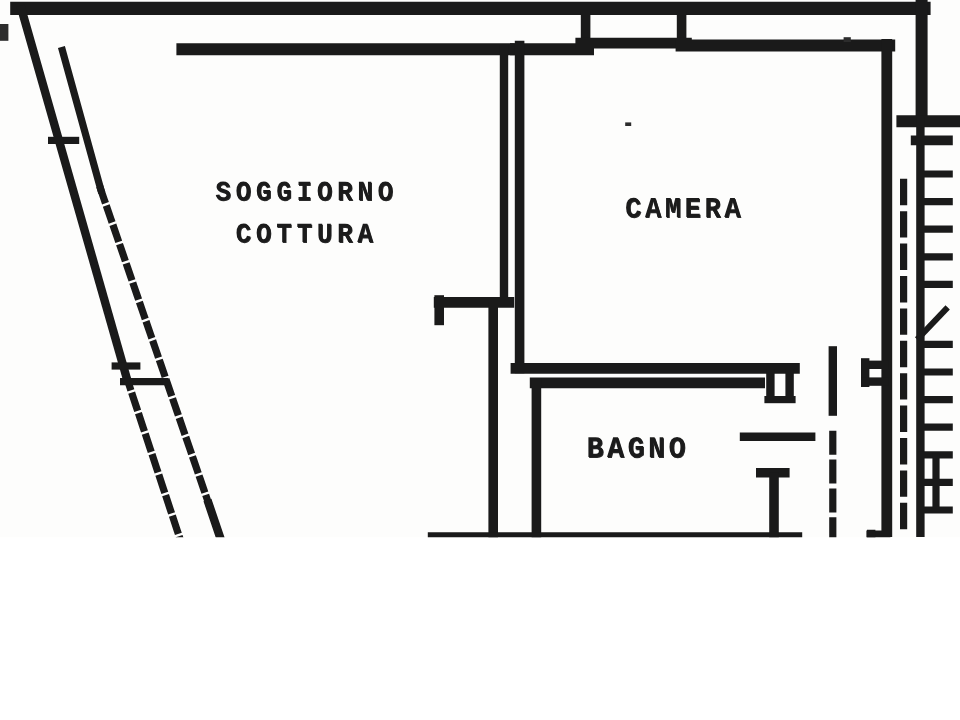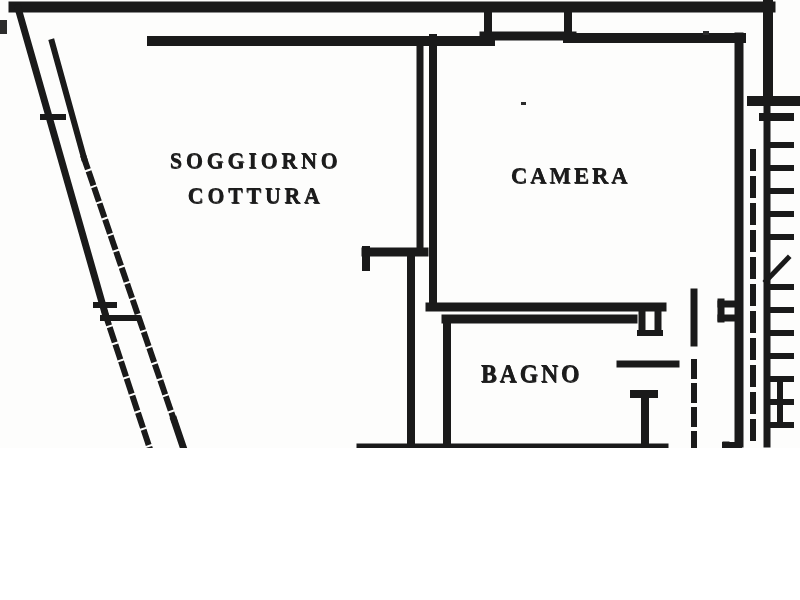--- a/index.html
+++ b/index.html
@@ -1,19 +1,19 @@
 <!DOCTYPE html>
 <html><head>
 <meta charset="utf-8">
 <style>
   html,body{margin:0;padding:0;}
   #stage{
     position:relative;width:800px;height:448px;overflow:hidden;
     background:#fdfdfc;
-    font-family:Liberation Serif, serif;
+    font-family:Liberation Mono, monospace;
   }
   #plan-svg{position:absolute;left:0;top:0;width:800px;height:600px;}
   .room-label{
     position:absolute;text-align:center;color:#1b1b1b;
     font-weight:700;letter-spacing:4px;
     transform:scaleX(0.95);
     text-shadow:0.6px 0.6px 0 #2a2a2a;
     white-space:nowrap;
   }
   #lbl-soggiorno{left:148px;top:148px;width:215px;font-size:23px;}

